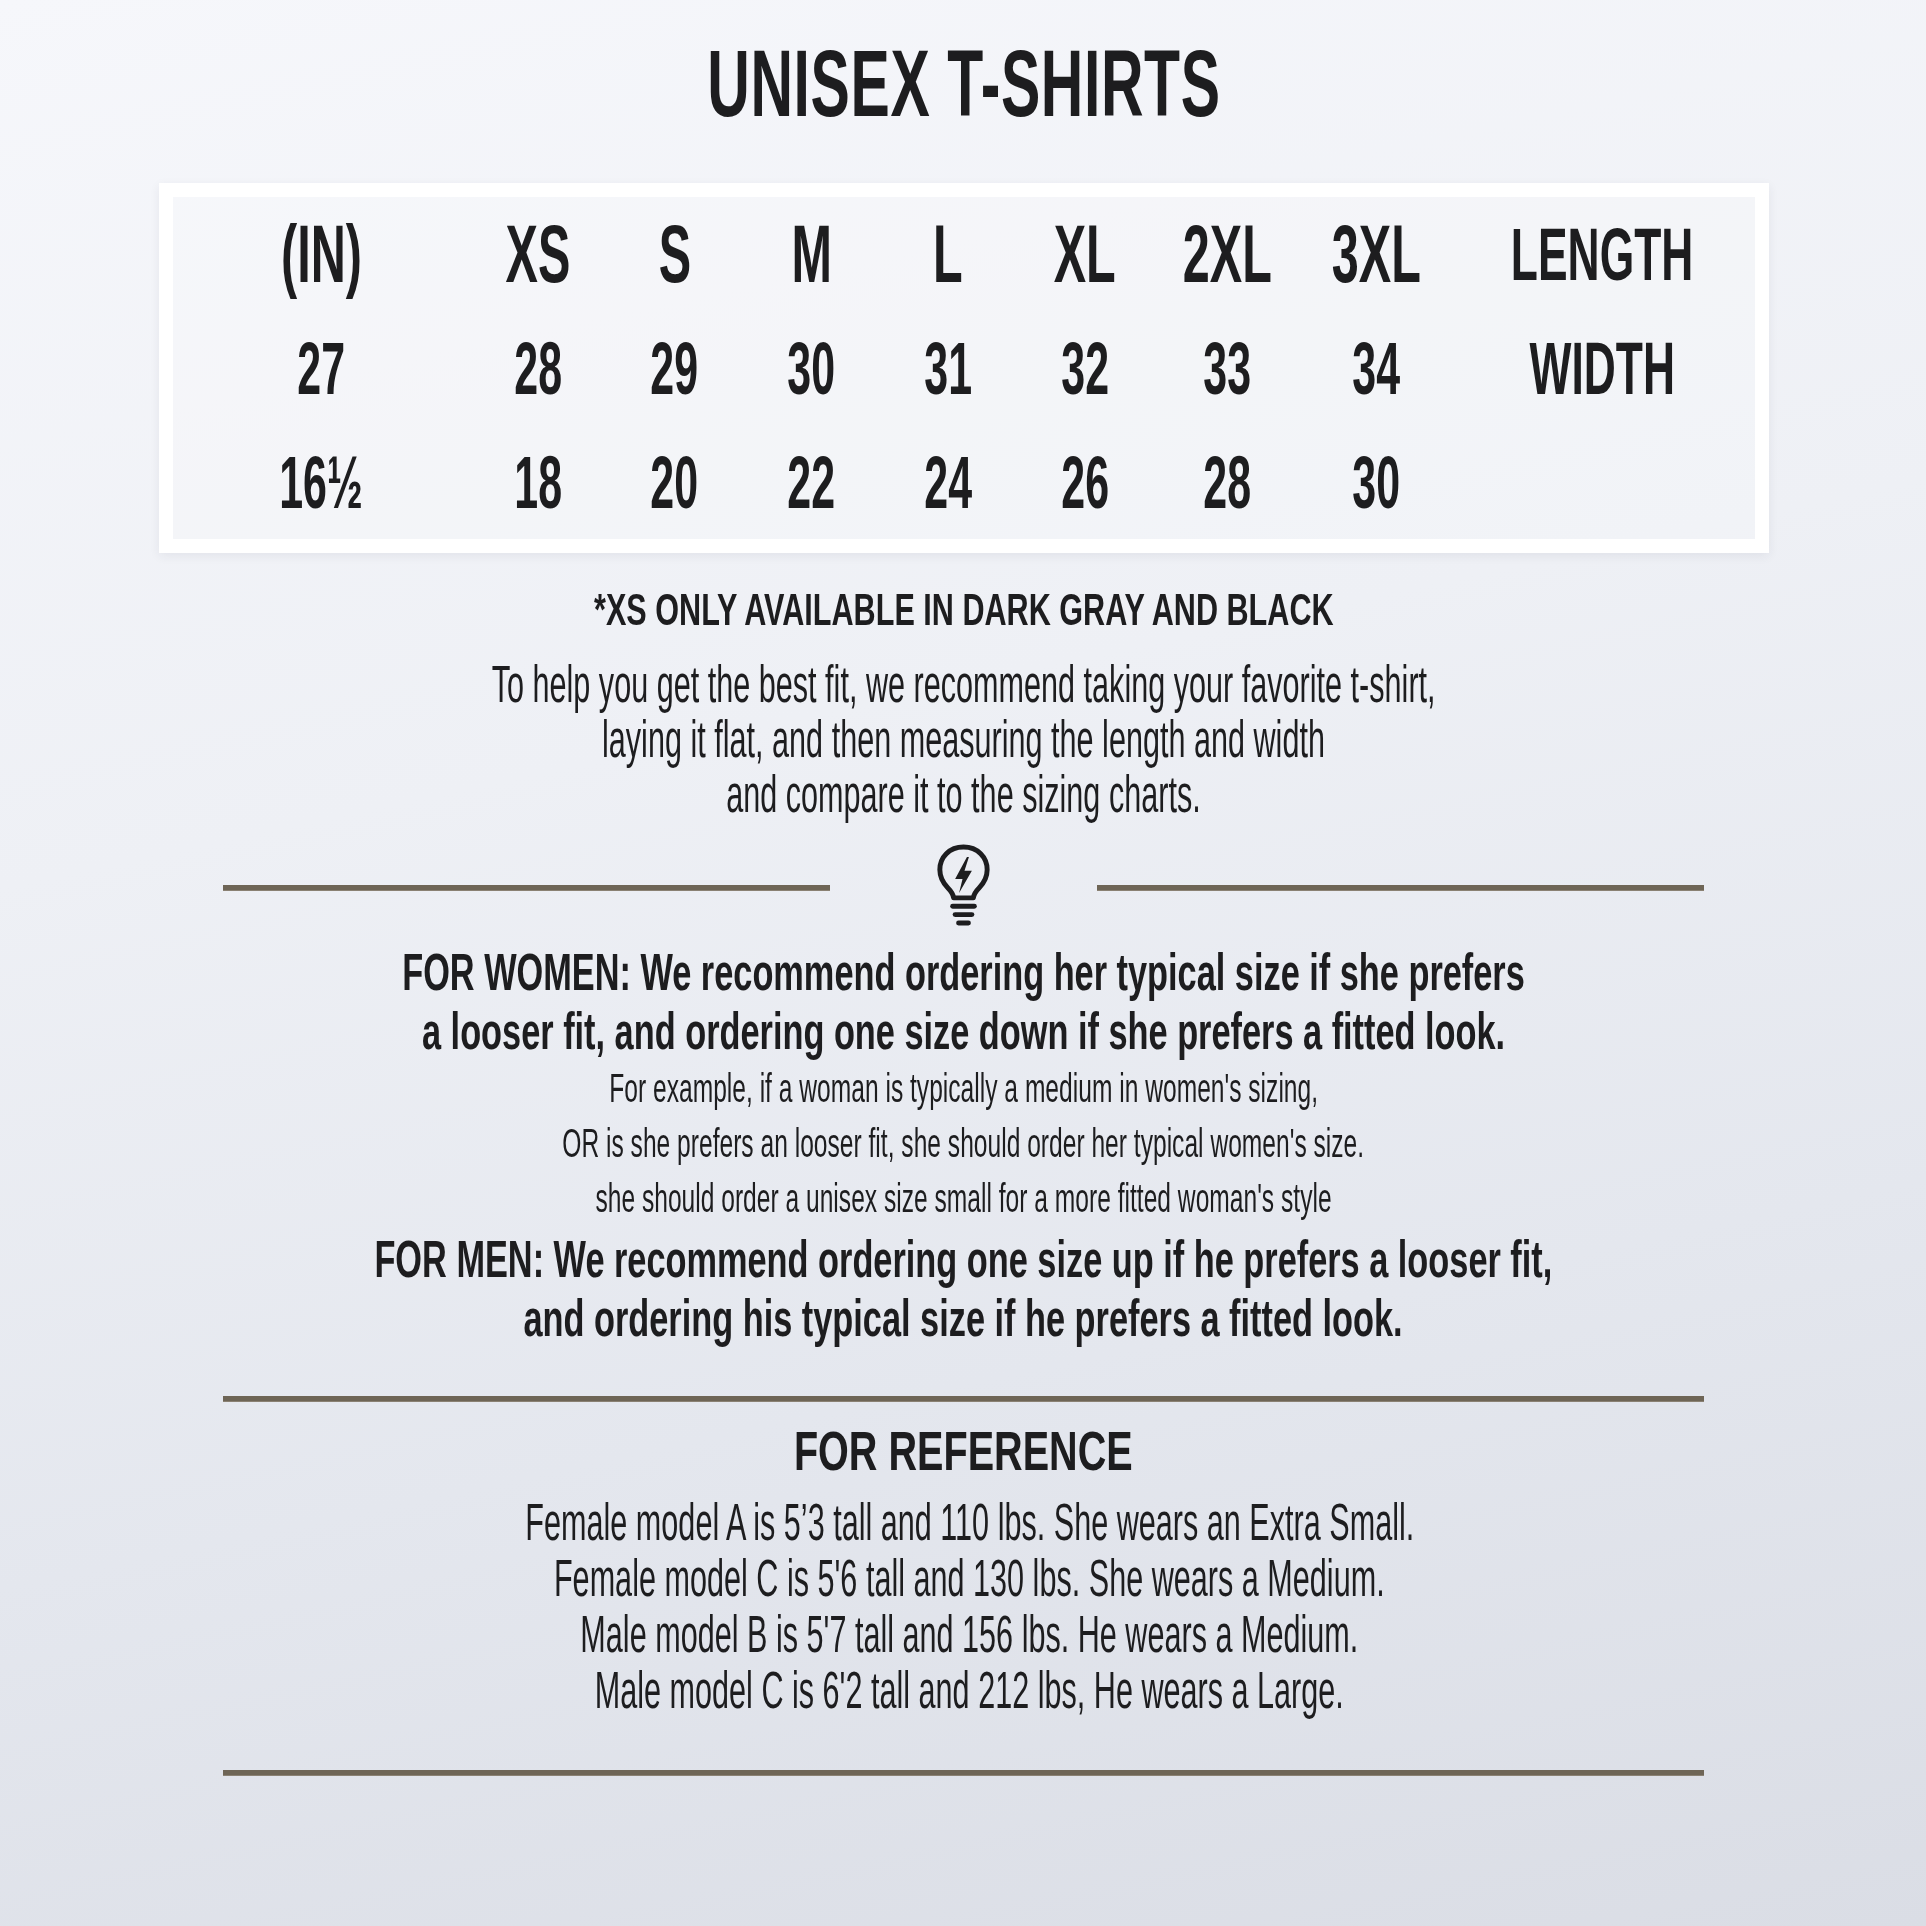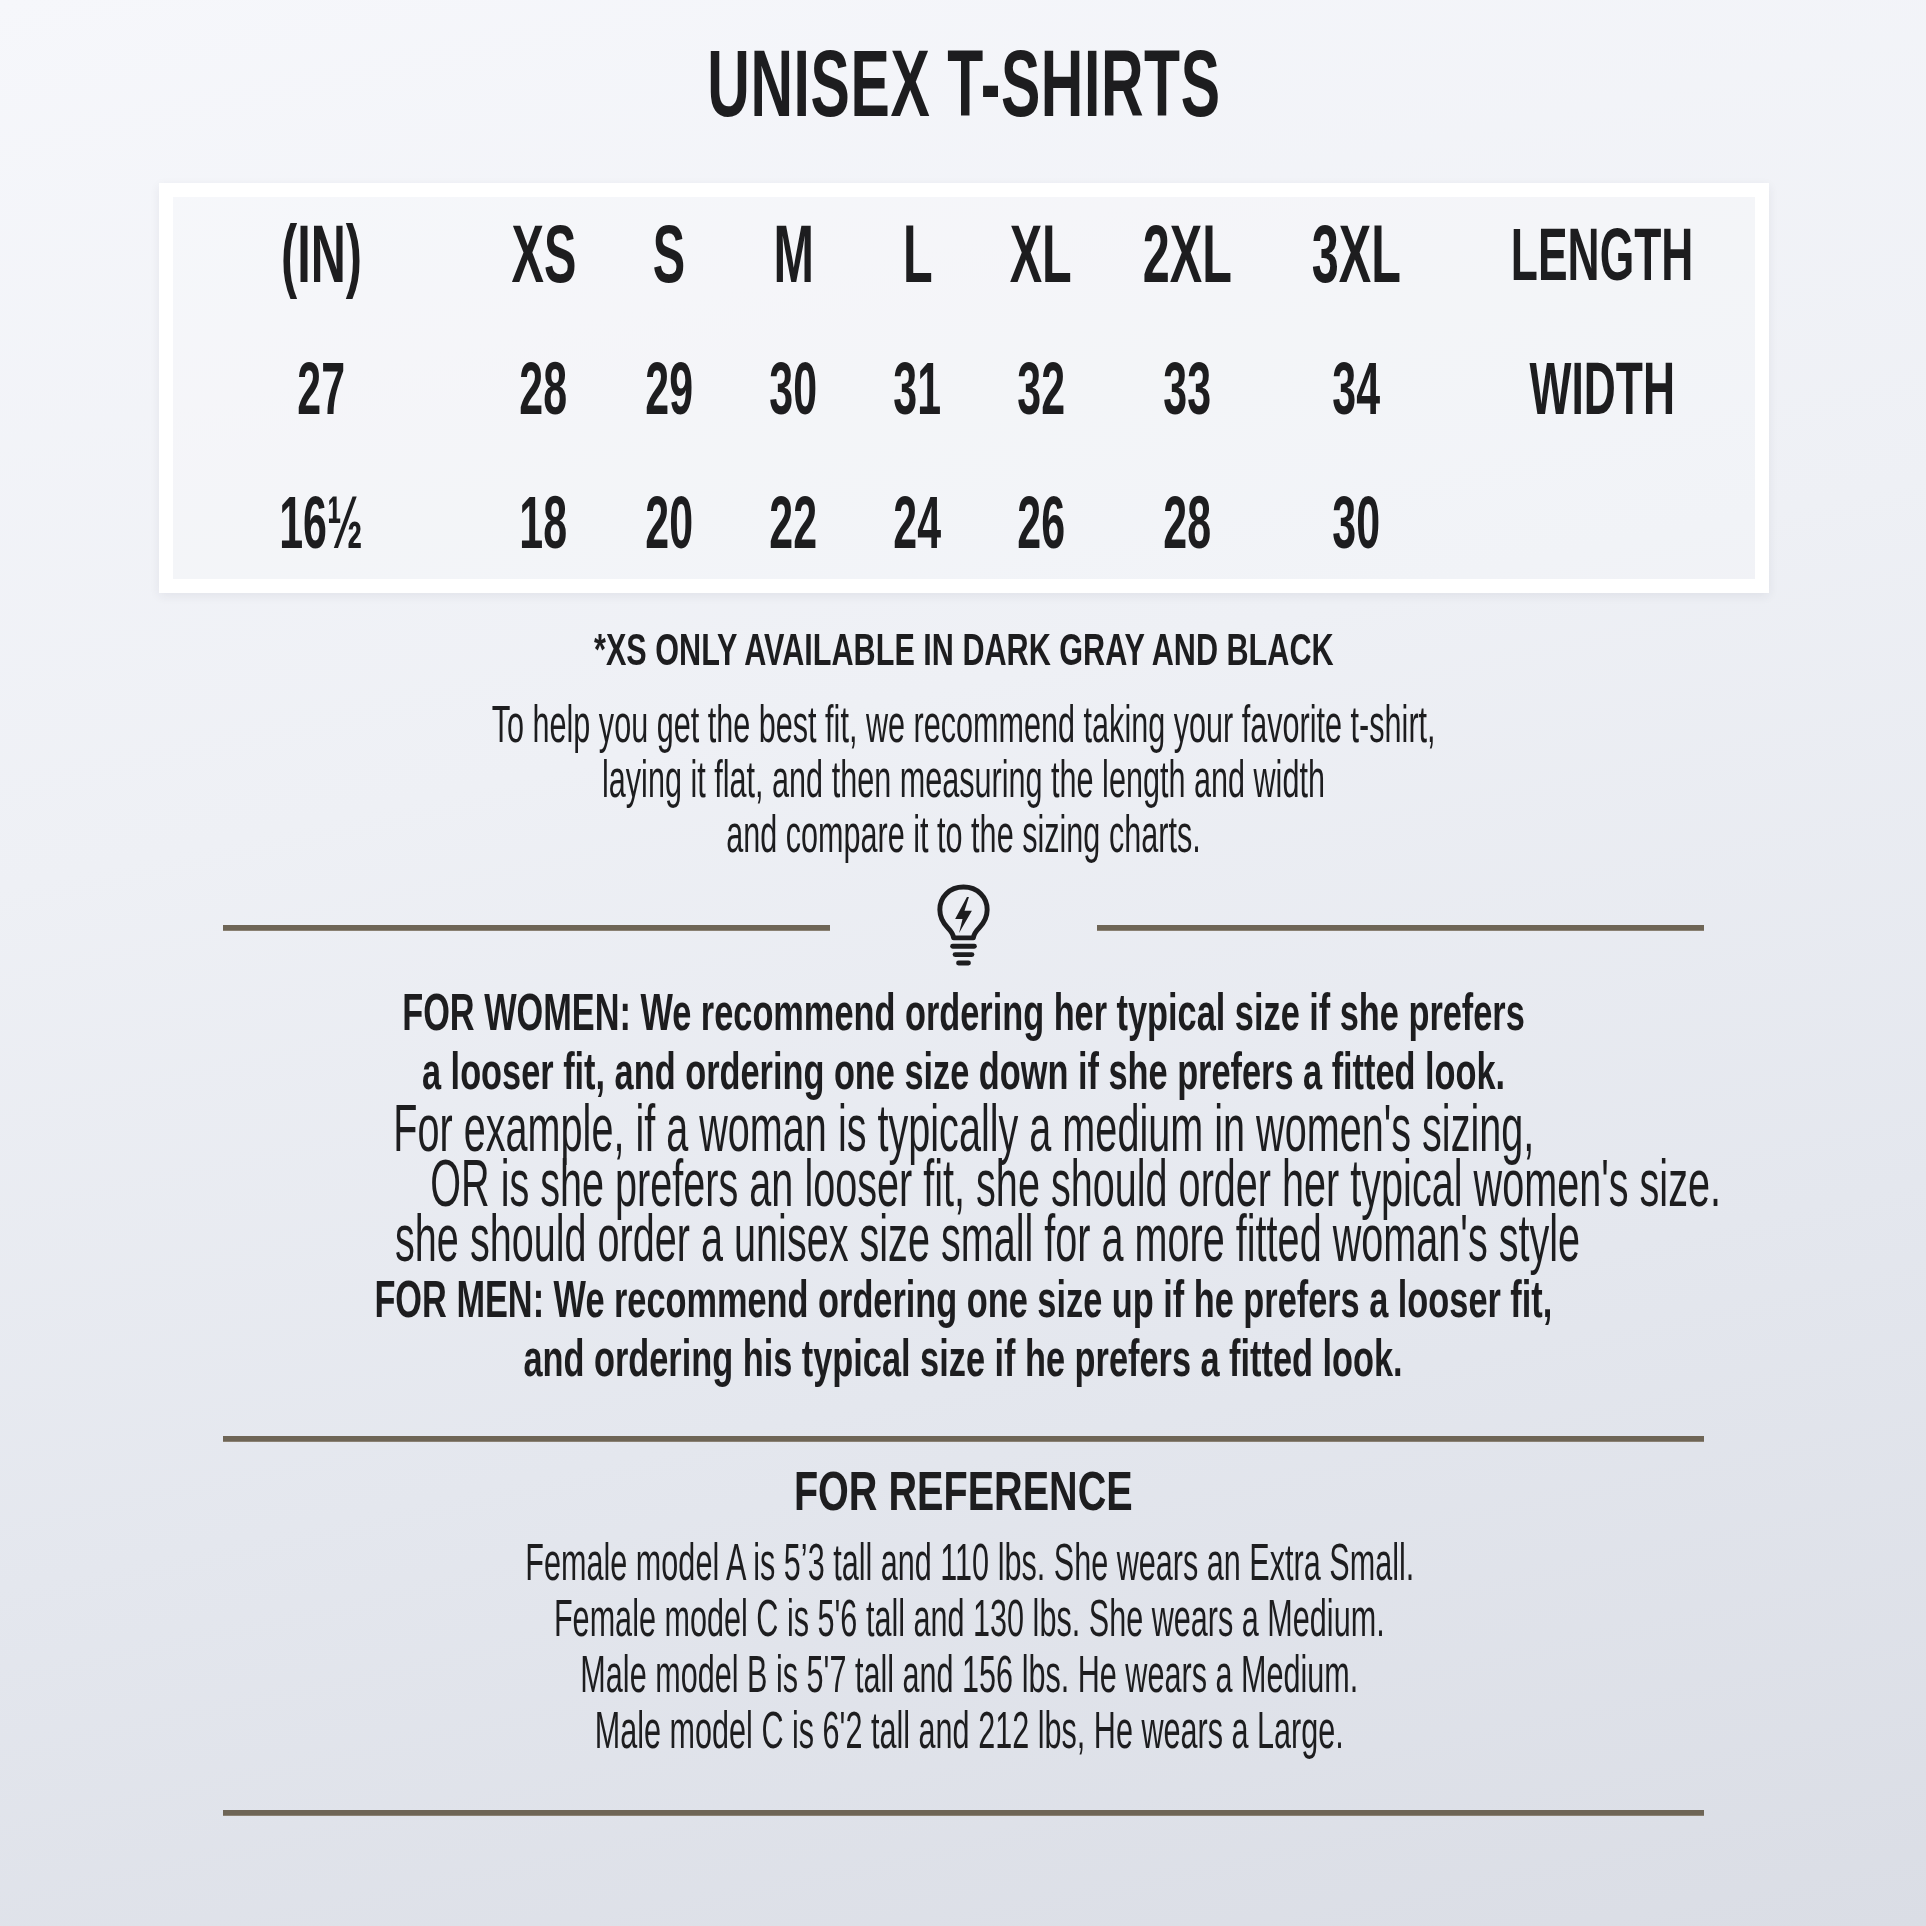--- a/index.html
+++ b/index.html
@@ -36,21 +36,20 @@
     box-sizing: border-box;
     width: 1610px;
     margin: 50px auto 0;
     border: 14px solid #ffffff;
     background: rgba(255, 255, 255, 0.22);
     box-shadow: 0 3px 10px rgba(40, 48, 66, 0.07);
   }
   .size-grid {
     display: grid;
     grid-template-columns: 297px repeat(8, 1fr);
-    gap: 20px;
   }
   .cell {
     height: 114px;
     display: flex;
     align-items: center;
     justify-content: center;
     font-weight: 700;
     font-size: 74px;
   }
   .cell.hdr { font-size: 81px; }
@@ -74,21 +73,21 @@
   }
   .rule {
     flex: 1;
     height: 5px;
     background: #6e6556;
     border-bottom: 1px solid #8a8173;
   }
   .tip-row .icon-wrap { margin: 0 99px; display: flex; align-items: center; }
 
   .bold-par { margin-top: 8px; font-size: 52px; line-height: 59px; font-weight: 700; }
-  .detail-par { margin-top: 0; font-size: 66px; line-height: 55px; }
+  .detail-par { margin-top: 0; font-size: 41px; line-height: 55px; }
   .bold-par.men { margin-top: 4px; }
 
   .hr-full {
     width: 1481px;
     height: 5px;
     margin: 48px auto 0;
     background: #6e6556;
     border-bottom: 1px solid #8a8173;
   }
   .hr-full.bottom { margin-top: 51px; }

